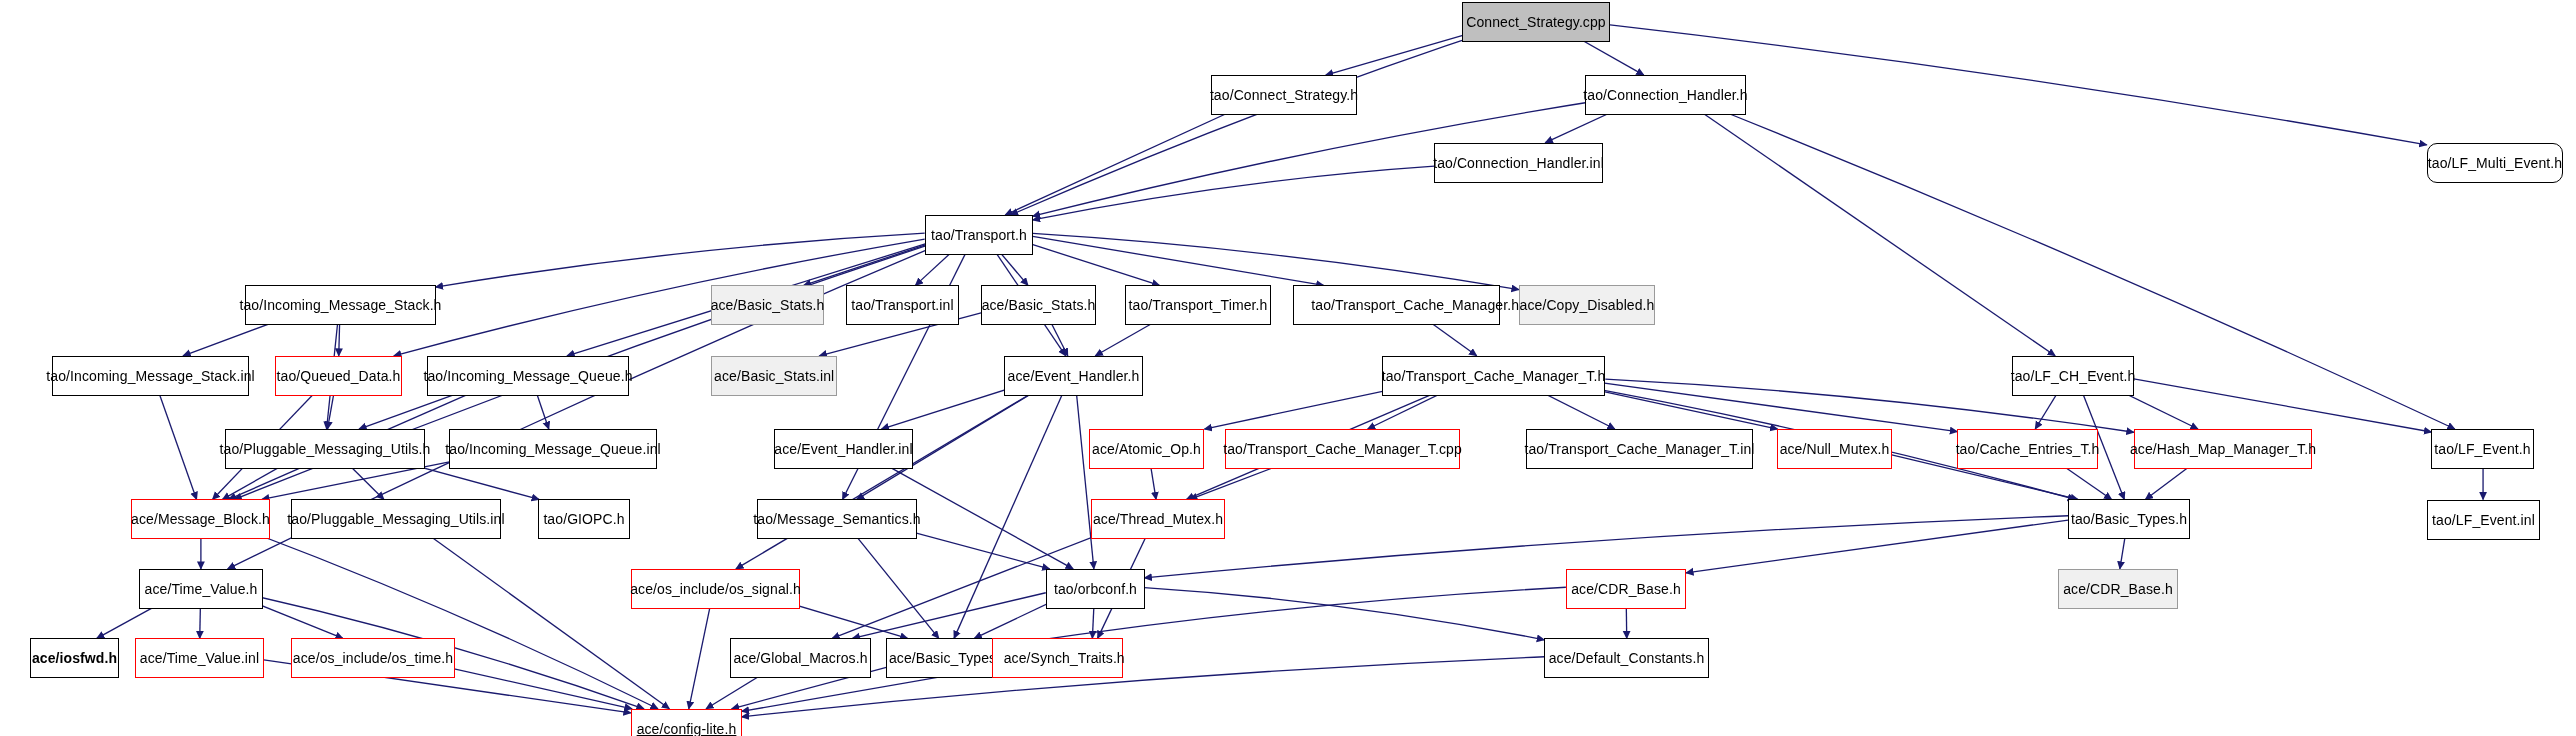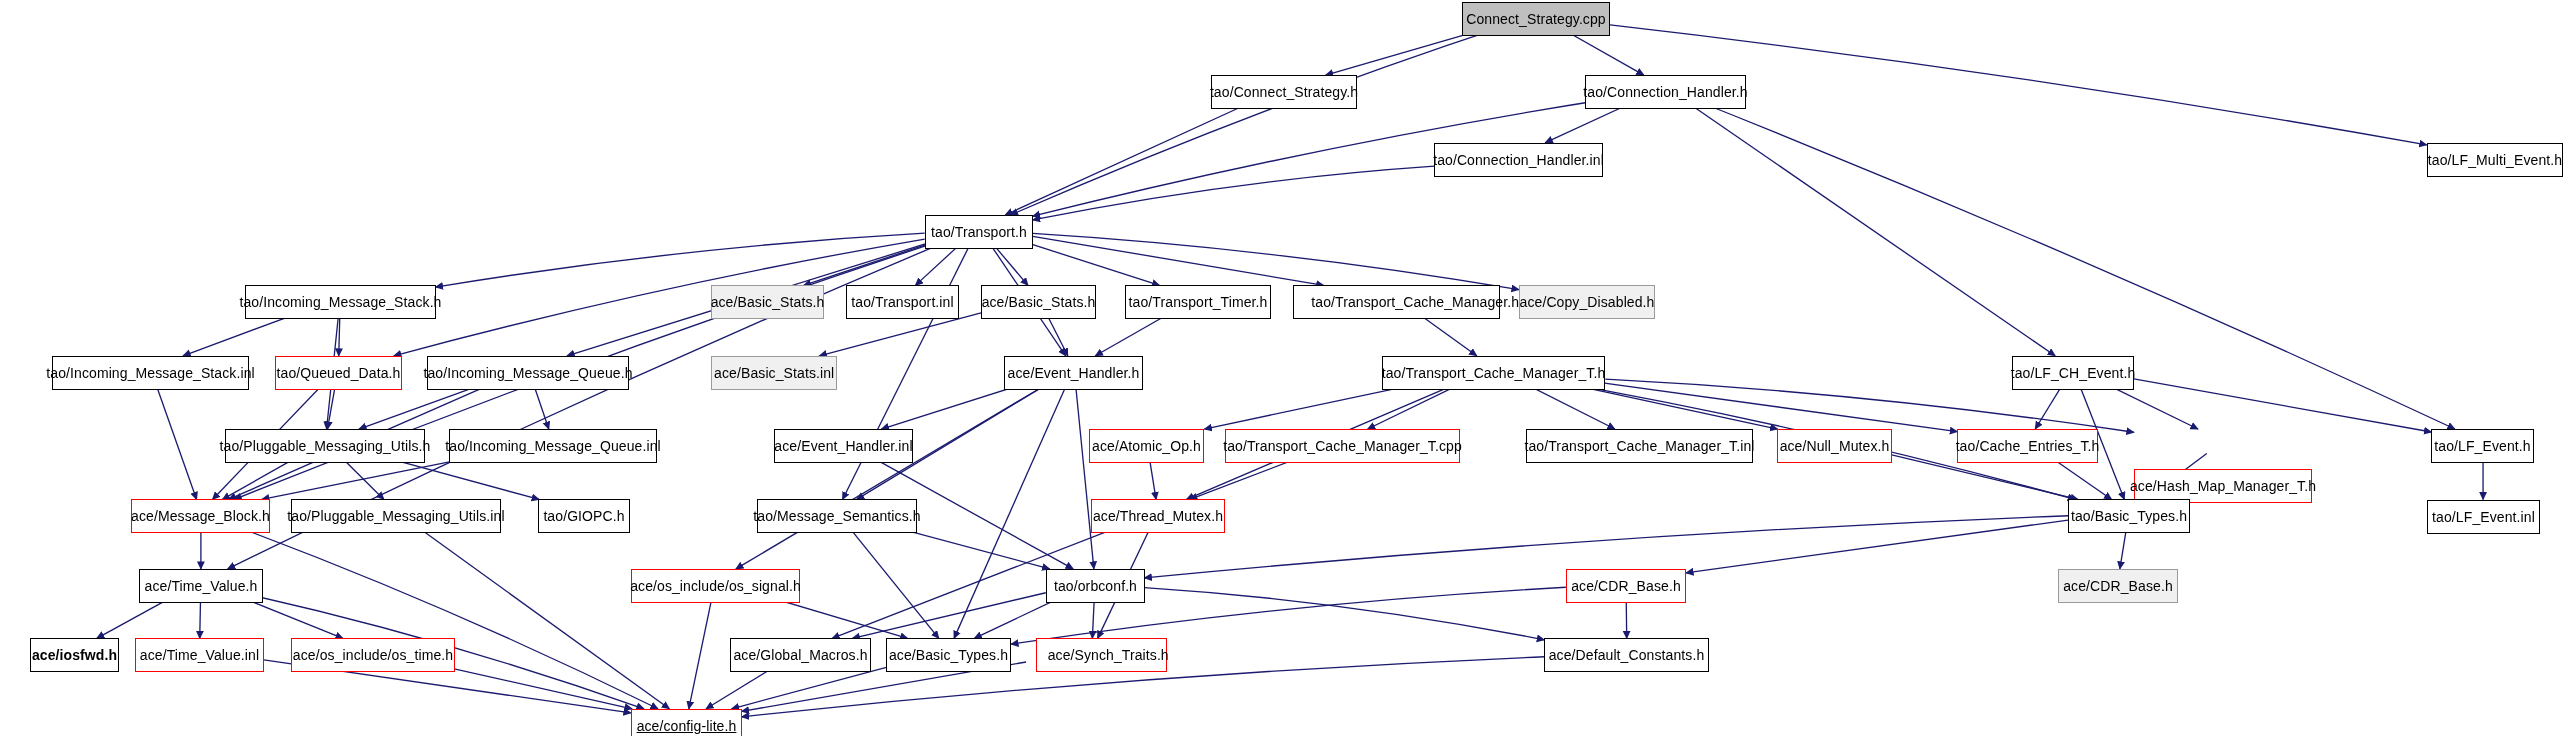--- a/index.html
+++ b/index.html
@@ -17,21 +17,21 @@
     box-sizing:border-box;
     border:0.9px solid #000000;
     background:#ffffff;
     color:#000000;
     font-size:14px;
     line-height:1;
     display:flex;
     align-items:center;
     justify-content:center;
     white-space:nowrap;
-    height:34px;
+    height:40px;
     padding:0 6.6px;
     letter-spacing:0.1px;
   }
   .node.root{
     background:#bfbfbf;
     border-color:#000000;
   }
   .node.red{
     border-color:#ff0000;
   }
@@ -143,21 +143,21 @@
         <path d="M524,483 Q401.5,507.5 279,532" marker-end="url(#ah)"></path>
         <path d="M440.0134529147982,558 Q576.5,656.5 712.9865470852018,755" marker-end="url(#ah)"></path>
         <path d="M164.58823529411765,405 Q187,468.5 209.41176470588235,532" marker-end="url(#ah)"></path>
       </g>
   </svg>
   <div id="nodes">
       <div class="node root" style="left: 1462px; top: 1.9px; width: 148px;">Connect_Strategy.cpp</div>
       <div class="node" style="left: 1211px; top: 75px; width: 146px;">tao/Connect_Strategy.h</div>
       <div class="node" style="left: 1585px; top: 75px; width: 161px;">tao/Connection_Handler.h</div>
       <div class="node" style="left: 1434px; top: 143px; width: 169px;">tao/Connection_Handler.inl</div>
-      <div class="node" style="left: 2427px; top: 143px; width: 136px;">tao/LF_Multi_Event.h</div>
+      <div class="node" style="left: 2427px; top: 143px; width: 136px; border-radius: 10px;">tao/LF_Multi_Event.h</div>
       <div class="node" style="left: 925px; top: 215px; width: 108px;">tao/Transport.h</div>
       <div class="node" style="left: 245px; top: 285px; width: 191px;">tao/Incoming_Message_Stack.h</div>
       <div class="node gray" style="left: 711px; top: 285px; width: 113px;">ace/Basic_Stats.h</div>
       <div class="node" style="left: 846px; top: 285px; width: 113px;">tao/Transport.inl</div>
       <div class="node" style="left: 981px; top: 285px; width: 115px;">ace/Basic_Stats.h</div>
       <div class="node" style="left: 1125px; top: 285px; width: 146px;">tao/Transport_Timer.h</div>
       <div class="node" style="left: 1293px; top: 285px; width: 207px; padding-left: 44px;">tao/Transport_Cache_Manager.h</div>
       <div class="node gray" style="left: 1519px; top: 285px; width: 136px;">ace/Copy_Disabled.h</div>
       <div class="node" style="left: 52px; top: 356px; width: 197px;">tao/Incoming_Message_Stack.inl</div>
       <div class="node red" style="left: 275px; top: 356px; width: 127px;">tao/Queued_Data.h</div>
@@ -167,37 +167,37 @@
       <div class="node" style="left: 1382px; top: 356px; width: 223px;">tao/Transport_Cache_Manager_T.h</div>
       <div class="node" style="left: 2012px; top: 356px; width: 122px;">tao/LF_CH_Event.h</div>
       <div class="node" style="left: 225px; top: 429px; width: 200px;">tao/Pluggable_Messaging_Utils.h</div>
       <div class="node" style="left: 449px; top: 429px; width: 208px;">tao/Incoming_Message_Queue.inl</div>
       <div class="node" style="left: 774px; top: 429px; width: 139px;">ace/Event_Handler.inl</div>
       <div class="node red" style="left: 1089px; top: 429px; width: 115px;">ace/Atomic_Op.h</div>
       <div class="node red" style="left: 1225px; top: 429px; width: 235px;">tao/Transport_Cache_Manager_T.cpp</div>
       <div class="node" style="left: 1526px; top: 429px; width: 227px;">tao/Transport_Cache_Manager_T.inl</div>
       <div class="node red" style="left: 1777px; top: 429px; width: 115px;">ace/Null_Mutex.h</div>
       <div class="node red" style="left: 1957px; top: 429px; width: 141px;">tao/Cache_Entries_T.h</div>
-      <div class="node red" style="left: 2134px; top: 429px; width: 178px; margin-top: 40px;">ace/Hash_Map_Manager_T.h</div>
+      <div class="node red" style="left: 2134px; top: 429px; width: 178px;">ace/Hash_Map_Manager_T.h</div>
       <div class="node" style="left: 2431px; top: 429px; width: 103px;">tao/LF_Event.h</div>
       <div class="node red" style="left: 131px; top: 499px; width: 139px;">ace/Message_Block.h</div>
       <div class="node" style="left: 291px; top: 499px; width: 210px;">tao/Pluggable_Messaging_Utils.inl</div>
       <div class="node" style="left: 538px; top: 499px; width: 92px;">tao/GIOPC.h</div>
       <div class="node" style="left: 757px; top: 499px; width: 160px;">tao/Message_Semantics.h</div>
       <div class="node red" style="left: 1091px; top: 499px; width: 134px;">ace/Thread_Mutex.h</div>
       <div class="node" style="left: 2068px; top: 499px; width: 122px;">tao/Basic_Types.h</div>
       <div class="node" style="left: 2427px; top: 500px; width: 113px;">tao/LF_Event.inl</div>
       <div class="node red" style="left: 631px; top: 569px; width: 169px;">ace/os_include/os_signal.h</div>
       <div class="node" style="left: 1046px; top: 569px; width: 99px;">tao/orbconf.h</div>
       <div class="node red" style="left: 1566px; top: 569px; width: 120px;">ace/CDR_Base.h</div>
       <div class="node gray" style="left: 2058px; top: 569px; width: 120px;">ace/CDR_Base.h</div>
       <div class="node" style="left: 139px; top: 569px; width: 124px;">ace/Time_Value.h</div>
       <div class="node" style="left: 30px; top: 638px; width: 89px; font-weight: bold;">ace/iosfwd.h</div>
       <div class="node red" style="left: 135px; top: 638px; width: 129px;">ace/Time_Value.inl</div>
       <div class="node red" style="left: 291px; top: 638px; width: 164px;">ace/os_include/os_time.h</div>
       <div class="node" style="left: 730px; top: 638px; width: 141px;">ace/Global_Macros.h</div>
       <div class="node" style="left: 886px; top: 638px; width: 125px;">ace/Basic_Types.h</div>
-      <div class="node red" style="left: 1036px; top: 638px; width: 131px; padding-left: 20px;">ace/Synch_Traits.h</div>
+      <div class="node red" style="left: 992px; top: 638px; width: 131px; padding-left: 20px;">ace/Synch_Traits.h</div>
       <div class="node" style="left: 1544px; top: 638px; width: 165px;">ace/Default_Constants.h</div>
       <div class="node red" style="left: 631px; top: 709px; width: 111px; text-decoration: underline;">ace/config-lite.h</div>
     </div>
 </div>
 
 
 </body></html>

